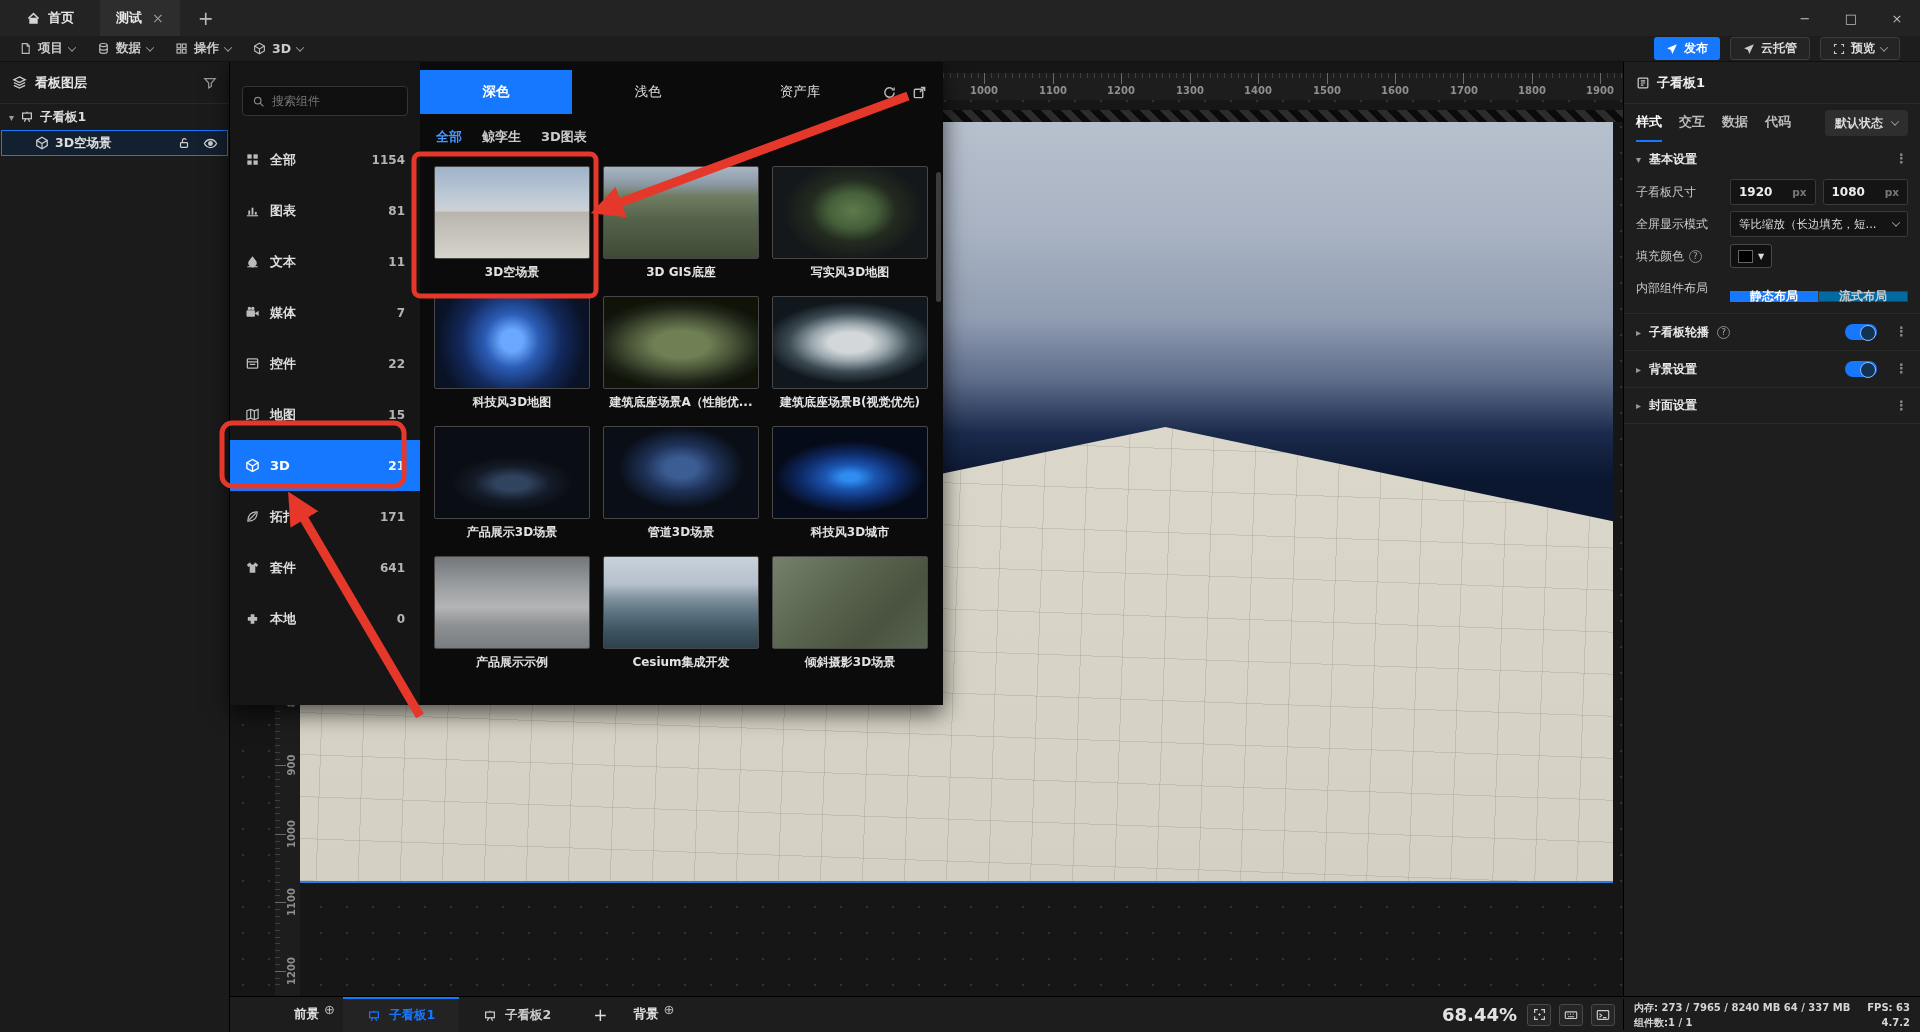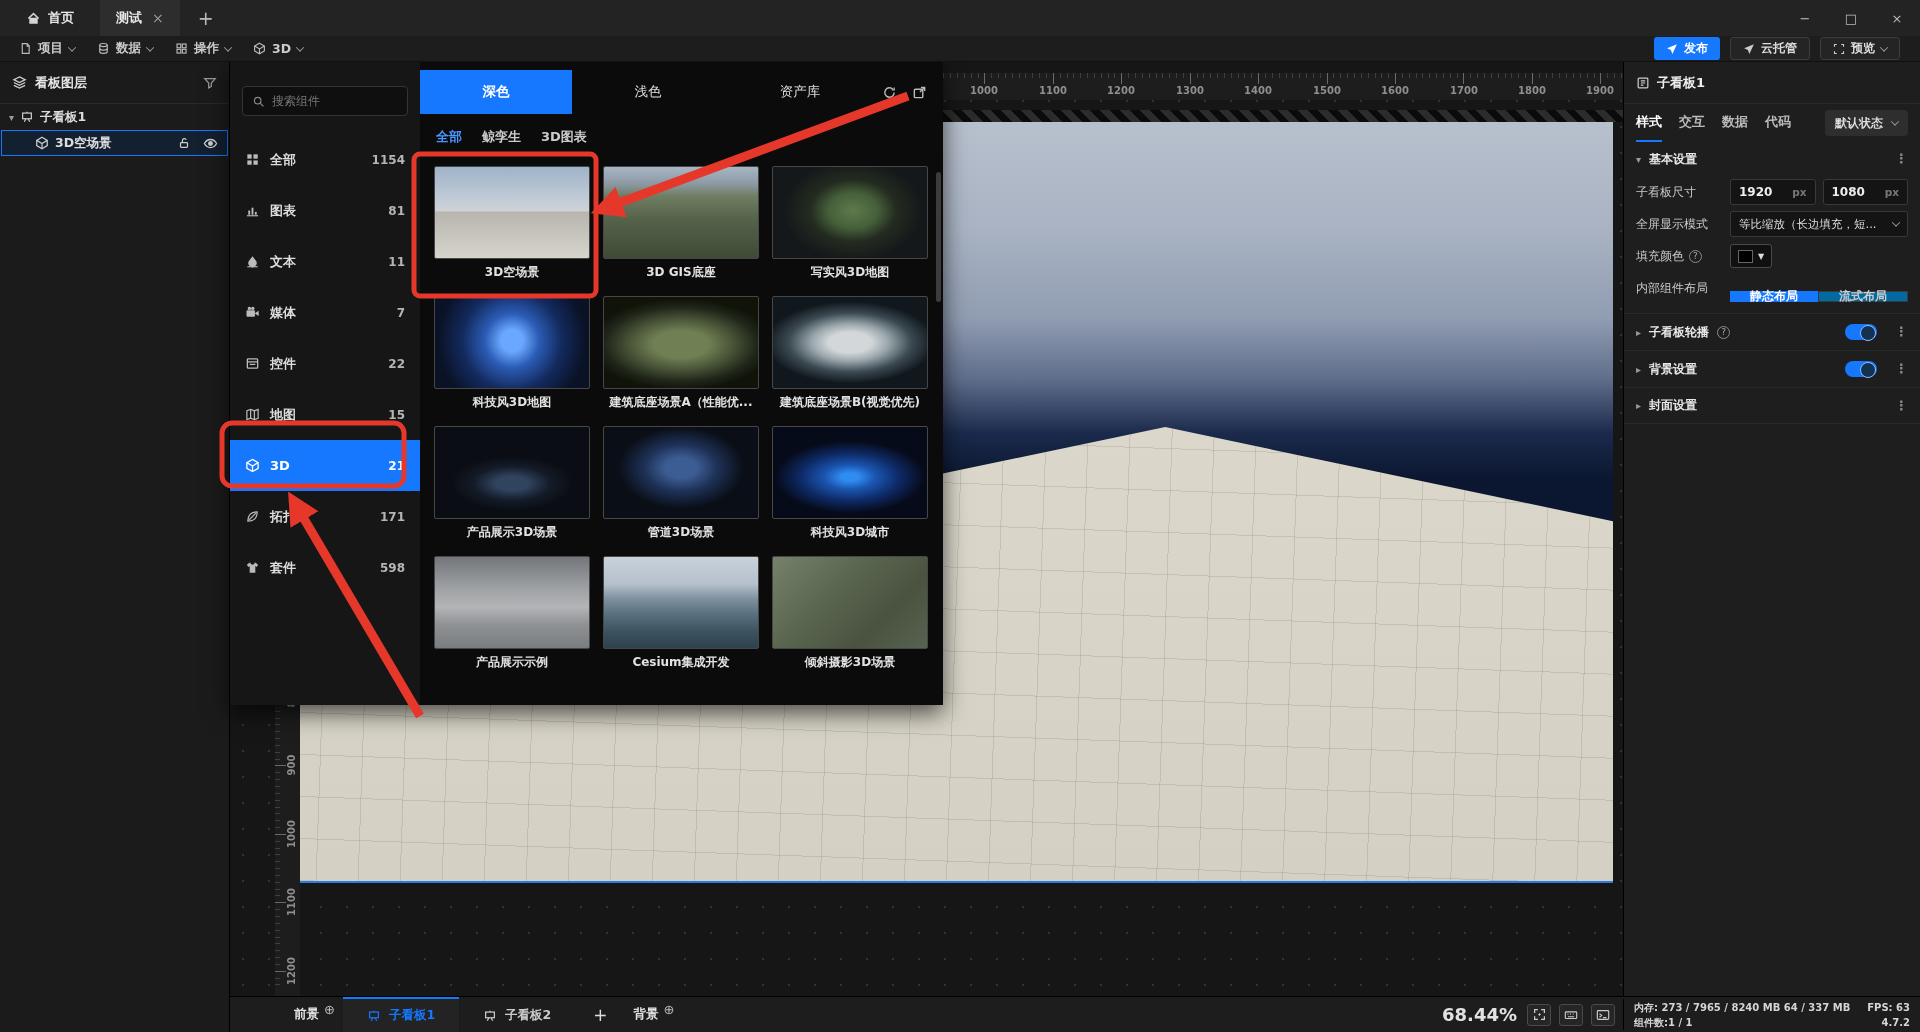--- a/index.html
+++ b/index.html
@@ -354,21 +354,28 @@
             <path d="M4.5 11.5C7 9 9 7 11.5 4.5"></path>
           </svg>
         <span>拓扑</span>
           <span class="ccount">171</span>
       </div>
       <div class="cat-item">
         <svg class="icon" width="15" height="15" viewBox="0 0 16 16" fill="#bbb">
             <path d="M5.5 2.5 2 5l1.5 2.5L5 6.5V13.5h6V6.5l1.5 1L14 5l-3.5-2.5a2.5 2.5 0 0 1-5 0z"></path>
           </svg>
         <span>套件</span>
-          <span class="ccount">598</span>
+          <span class="ccount">641</span>
+      </div>
+      <div class="cat-item">
+        <svg class="icon" width="15" height="15" viewBox="0 0 16 16" fill="#bbb">
+            <path d="M3 6.5h3v-3h4v3h3v4h-3v3H6v-3H3z"></path>
+          </svg>
+        <span>本地</span>
+          <span class="ccount">0</span>
       </div>
     </div>
     <div class="lib-main">
       <div class="lib-tabs">
         <div class="lib-tab active">
             <span>深色</span>
           </div>
         <div class="lib-tab">
             <span>浅色</span>
           </div>

